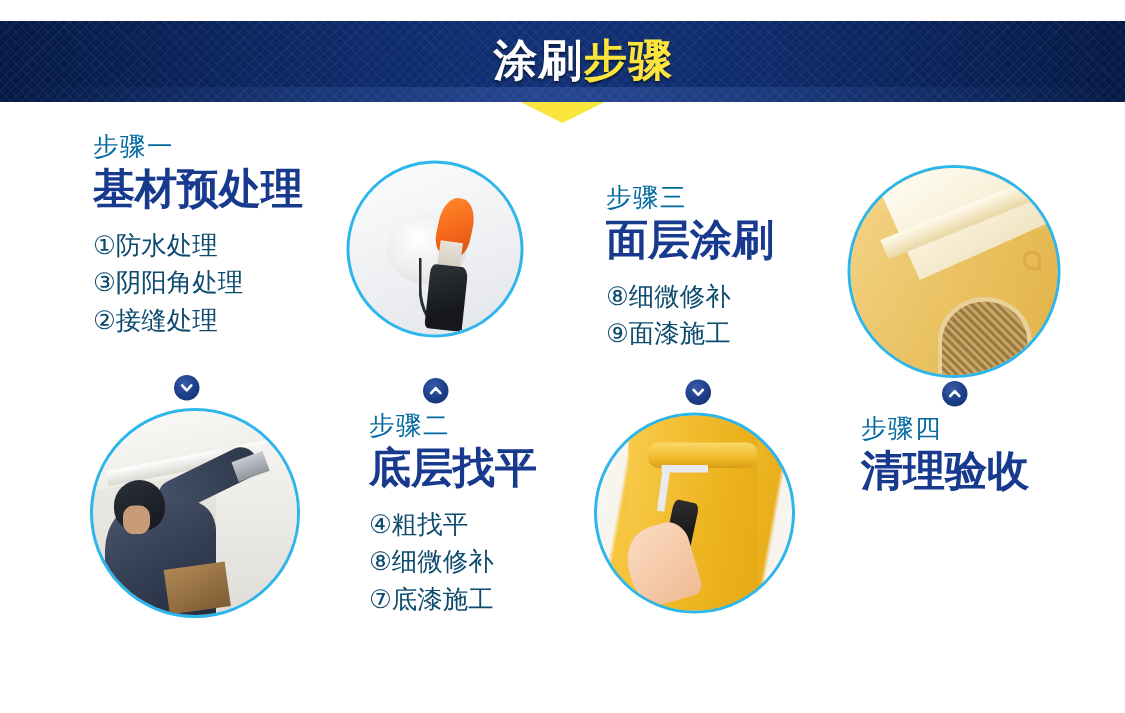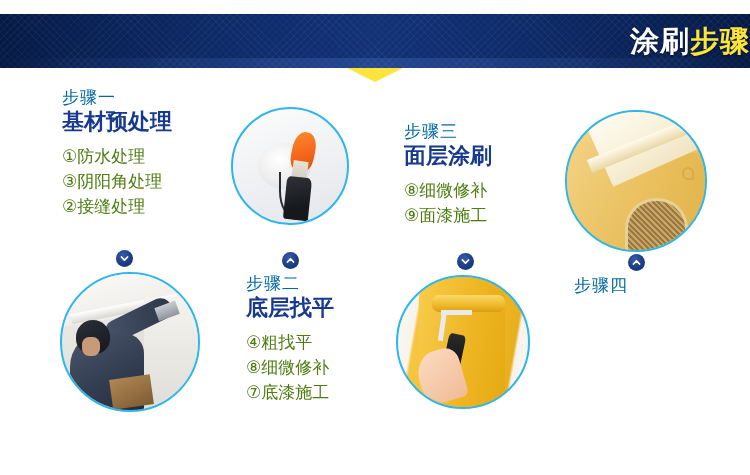--- a/index.html
+++ b/index.html
@@ -20,21 +20,21 @@
       repeating-linear-gradient(-45deg, rgba(255,255,255,.035) 0 1px, transparent 1px 5px),
       linear-gradient(90deg, #061a46 0%, #0d2a67 28%, #123177 50%, #0d2a67 72%, #061a46 100%);
     overflow: visible;
   }
   .banner-glow {
     position: absolute; left: 0; bottom: 0; width: 100%; height: 10px;
     background: linear-gradient(90deg, rgba(255,255,255,0) 0%, rgba(120,160,255,.18) 45%, rgba(120,160,255,.18) 55%, rgba(255,255,255,0) 100%);
   }
   .banner-title {
     position: absolute; left: 0; top: 0; width: 100%; height: 54px;
-    display: flex; align-items: center; justify-content: flex-end;
+    display: flex; align-items: center; justify-content: center;
     font-size: 29px; font-weight: bold; letter-spacing: 1px;
     line-height: 1;
     padding-left: 28px;
   }
   .t-white { color: #ffffff; text-shadow: 0 1px 2px rgba(0,0,0,.55); }
   .t-yellow { color: #fbe53d; text-shadow: 0 1px 2px rgba(0,0,0,.55); }
   .banner-arrow {
     position: absolute; left: 50%; top: 68px; transform: translateX(-50%);
     width: 0; height: 0;
     border-left: 28px solid transparent;
@@ -42,27 +42,27 @@
     border-top: 14px solid #fbe53d;
   }
 
   
   .step { position: absolute; }
   .step-no {
     font-size: 17px; color: #0369a1; line-height: 1.15;
     letter-spacing: 1px; white-space: nowrap;
   }
   .step-name {
-    font-size: 22px; font-weight: bold; color: #17398e;
+    font-size: 28px; font-weight: bold; color: #17398e;
     line-height: 1.2; letter-spacing: 0px; white-space: nowrap;
     margin-top: 1px;
   }
   .step-items { margin-top: 9px; }
   .step-item {
-    font-size: 17px; color: #4d7c0f; line-height: 1.48;
+    font-size: 17px; color: #0c4a6e; line-height: 1.48;
     white-space: nowrap;
   }
   .step-item .cont { padding-left: 18px; display: inline-block; }
 
   
   .photo {
     position: absolute; border-radius: 50%;
     border: 2px solid #2db6ec; overflow: hidden;
     background: #f2f2f2;
   }
@@ -311,15 +311,16 @@
     </div>
   </div>
   <div class="chev" style="left:628px; top:254px;">
     <svg width="9" height="9" viewBox="0 0 10 10">
         <path d="M1.6 6.7 L5 3.1 L8.4 6.7" fill="none" stroke="#ffffff" stroke-width="1.9" stroke-linecap="round" stroke-linejoin="round"></path>
       </svg>
   </div>
 
   <div class="step" style="left:574px; top:276px;">
     <div class="step-no">步骤四</div>
+    <div class="step-name">清理验收</div>
   </div>
 
 </div>
 
 </body></html>

